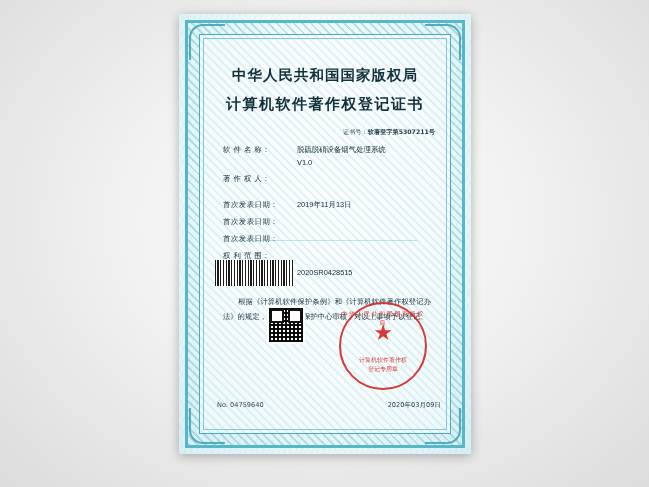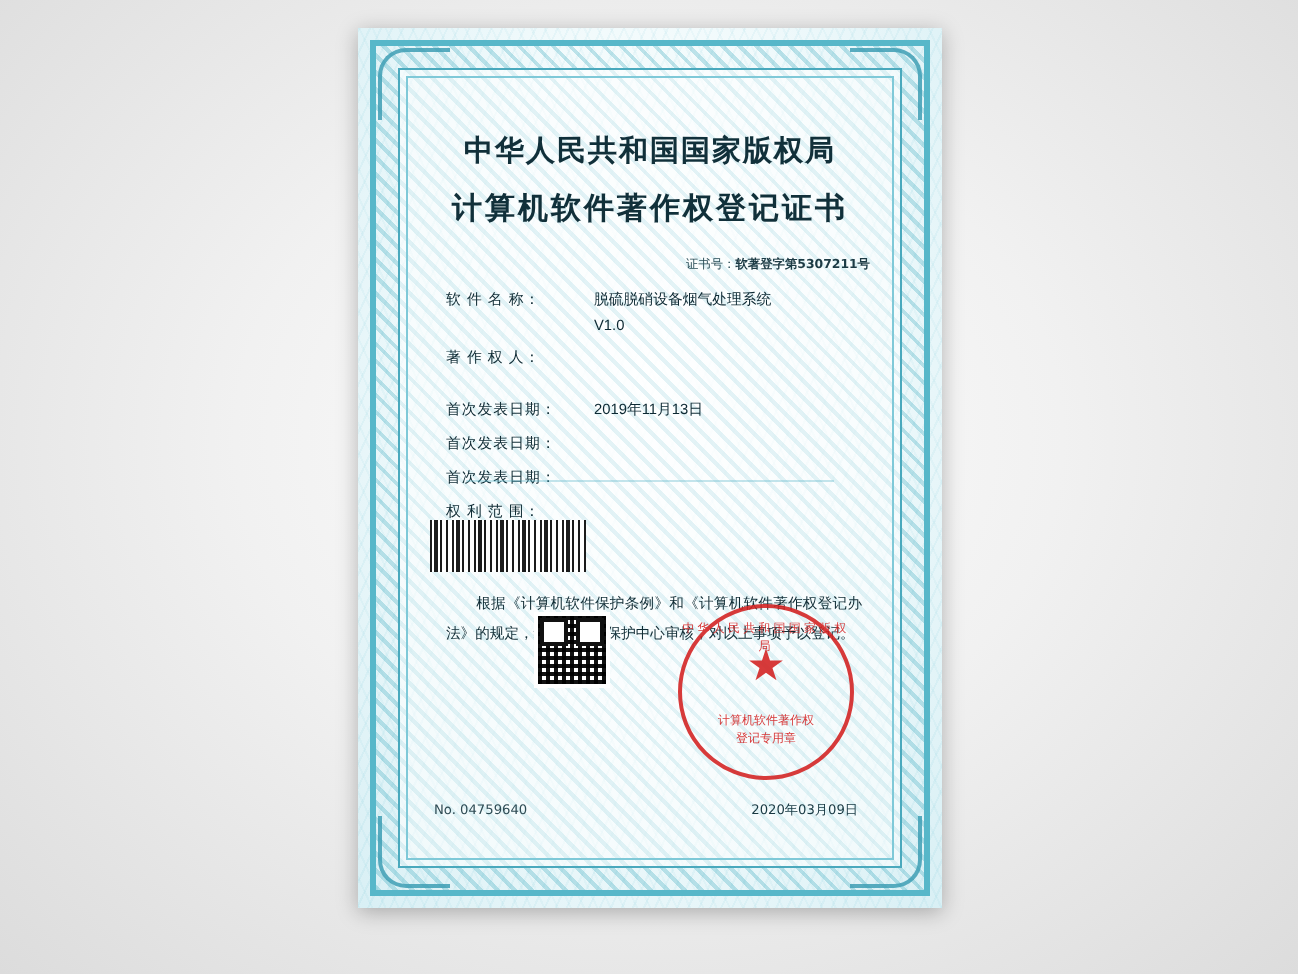--- a/index.html
+++ b/index.html
@@ -214,21 +214,21 @@
     text-align: center;
     font-family: "DejaVu Sans", "Liberation Sans", sans-serif;
     font-size: 6px;
     color: #d32020;
   }
   .seal .l1 { top: 52px; }
   .seal .l2 { top: 61px; }
 
   .footer {
     position: absolute;
-    left: 8px; right: 12px;
+    left: 8px; right: 0;
     bottom: 14px;
     display: flex;
     justify-content: space-between;
     align-items: baseline;
     font-family: "DejaVu Sans", "Liberation Sans", sans-serif;
     font-size: 6.6px;
     color: #2e4b54;
   }
   .footer .date { color: #173842; margin-top: 32px; }
   .mid-band {
@@ -284,20 +284,21 @@
           <div class="k">首次发表日期：</div>
         </div>
         <div class="frow">
           <div class="k">首次发表日期：</div>
         </div>
         <div class="frow">
           <div class="k">权 利 范 围：</div>
         </div>
         <div class="frow">
           <div class="k">登 记 号：</div>
+          <div class="v">2020SR0428515</div>
         </div>
       </div>
 
       <div class="para">
         <span class="indent"></span><span>根据《计算机软件保护条例》和《计算机软件著作权登记办法》的规定，经中国版权保护中心审核，对以上事项予以登记。</span>
       </div>
 
       <div class="mid-band"></div>
 
       <div class="barcode"></div>

